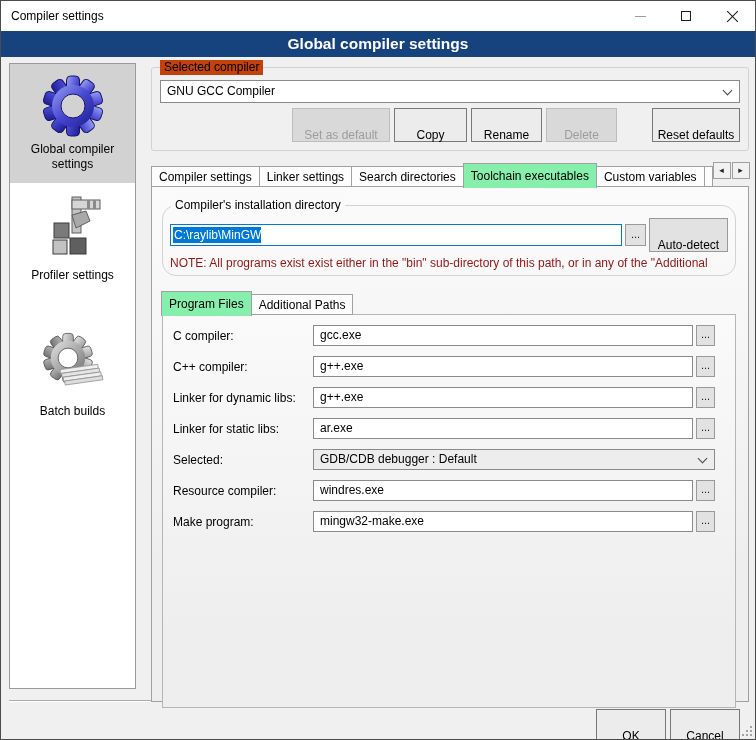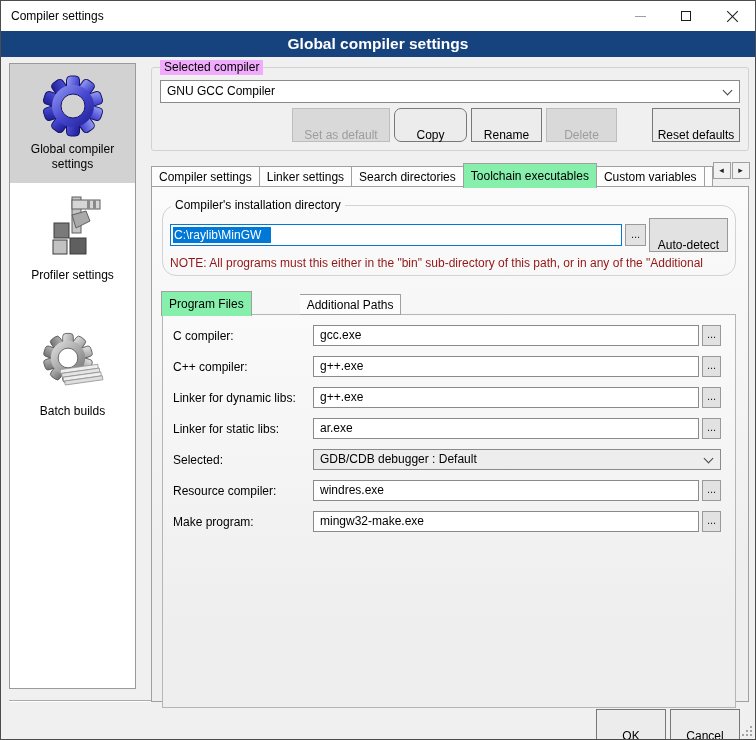--- a/index.html
+++ b/index.html
@@ -35,34 +35,34 @@
   #side3 .side-icon{margin-top:13px;}
   .side-label{font-size:12px;line-height:15px;margin-top:5px;}
   #side2 .side-label{margin-top:9px;}
   #side3 .side-label{margin-top:9px;}
 
   
   .main{position:absolute;left:150px;top:58px;width:598px;}
 
   
   .group{position:relative;border:1px solid #d2d2d2;border-radius:3px;box-sizing:border-box;}
-  .grp-label{position:absolute;top:-8px;left:8px;background:#f0abfc;padding:0 4px;line-height:15px;}
+  .grp-label{position:absolute;top:-8px;left:8px;background:#c2410c;padding:0 4px;line-height:15px;}
   #grp-compiler{margin-top:8px;padding:12px 8px 8px;}
 
   .combo{position:relative;height:23px;box-sizing:border-box;border:1px solid #8a8a8a;background:#fff;line-height:21px;padding:0 22px 0 6px;}
   .chev{position:absolute;right:8px;top:6px;width:6px;height:6px;border-right:1px solid #444;border-bottom:1px solid #444;transform:rotate(45deg);}
 
   .btnrow{display:flex;margin-top:5px;}
   .spacer{flex:1;}
   .btn{height:23px;box-sizing:border-box;background:#ececec;border:1px solid #787878;text-align:center;
     line-height:21px;padding:16px 4px;font-family:"Liberation Sans",sans-serif;font-size:12px;cursor:default;}
   .btn + .btn{margin-left:4px;}
   .btn.disabled{background:#d9d9d9;border-color:#bdbdbd;color:#9d9d9d;}
   #btn-setdefault{min-width:98px;}
-  #btn-copy{min-width:73px;border-radius:7px;}
+  #btn-copy{min-width:73px;}
   #btn-rename{min-width:71px;}
   #btn-delete{min-width:71px;}
   #btn-reset{min-width:88px;margin-left:35px;}
 
   
   .tabbar{display:flex;align-items:flex-end;position:relative;z-index:2;margin-top:11px;height:25px;}
   .tab{background:#fdfdfd;border:1px solid #a0a0a0;border-left-width:0;height:21px;line-height:21px;
     padding:0 7px;box-sizing:border-box;white-space:nowrap;cursor:default;}
   .tab:first-child{border-left-width:1px;}
   .tab.active{height:25px;line-height:25px;border-left-width:1px;margin-left:-1px;border-bottom:none;
@@ -74,29 +74,29 @@
   .scrollbtn + .scrollbtn{margin-left:1px;}
 
   .page{position:relative;z-index:1;margin-top:-1px;height:516px;box-sizing:border-box;border:1px solid #a0a0a0;
     background:linear-gradient(180deg,#fbfbfb,#eeeeee 75%);padding:8px 12px 8px 10px;}
 
   #grp-install{margin-top:10px;padding:12px 7px 5px;background:transparent;border-radius:14px;}
   #grp-install .grp-label{background:#fafafa;}
   .dirrow{display:flex;align-items:center;}
   .dirfield{flex:1;height:22px;box-sizing:border-box;border:1px solid #0078d7;background:#fff;line-height:20px;
     padding:0 2px;overflow:hidden;white-space:nowrap;}
-  .sel{background:#0078d7;color:#fff;padding:1px 10px 1px 1px;}
+  .sel{background:#0078d7;color:#fff;padding:1px 0 1px 1px;}
   .browse{flex:0 0 21px;height:22px;box-sizing:border-box;margin-left:3px;background:#e2e2e2;border:1px solid #999;
     text-align:center;line-height:18px;font-size:11px;color:#222;cursor:default;}
   .btn-auto{min-width:79px;height:22px;line-height:20px;margin-left:3px;background:#e2e2e2;border-color:#999;}
   .note{margin-top:4px;color:#941616;white-space:nowrap;overflow:hidden;}
 
-  .tabbar2{margin-top:14px;gap:48px;}
+  .tabbar2{margin-top:14px;}
   .innerpanel{position:relative;z-index:1;margin-top:-1px;height:394px;box-sizing:border-box;border:1px solid #b5b5b5;
-    background:linear-gradient(180deg,#fafafa,#eeeeee 80%);padding:10px 14px 0 10px;}
+    background:linear-gradient(180deg,#fafafa,#eeeeee 80%);padding:10px 20px 0 10px;}
   .frow{display:flex;align-items:center;margin-bottom:10px;}
   .flabel{flex:0 0 140px;}
   .ffield{flex:1;height:21px;box-sizing:border-box;border:1px solid #8a8a8a;background:#fff;line-height:19px;
     padding:0 6px;overflow:hidden;white-space:nowrap;}
   .fbrowse{flex:0 0 19px;height:21px;box-sizing:border-box;margin-left:3px;background:#e2e2e2;border:1px solid #999;
     text-align:center;line-height:17px;font-size:11px;color:#222;cursor:default;}
   .choice{flex:1;position:relative;height:21px;box-sizing:border-box;border:1px solid #8a8a8a;background:#ededed;
     line-height:19px;padding:0 22px 0 6px;overflow:hidden;white-space:nowrap;}
   .choice .chev{top:5px;}
 
@@ -232,21 +232,21 @@
 
       <div class="group" id="grp-install">
         <span class="grp-label">Compiler's installation directory</span>
         <div class="dirrow">
           <div class="dirfield">
             <span class="sel">C:\raylib\MinGW</span>
           </div>
           <div class="browse">...</div>
           <div class="btn btn-auto">Auto-detect</div>
         </div>
-        <div class="note">NOTE: All programs must this either in the "bin" sub-directory of this path, or in any of the "Additional</div>
+        <div class="note">NOTE: All programs exist exist either in the "bin" sub-directory of this path, or in any of the "Additional</div>
       </div>
 
       <div class="tabbar tabbar2">
         <div class="tab active">Program Files</div>
         <div class="tab">Additional Paths</div>
       </div>
 
       <div class="innerpanel">
 
         <div class="frow">

